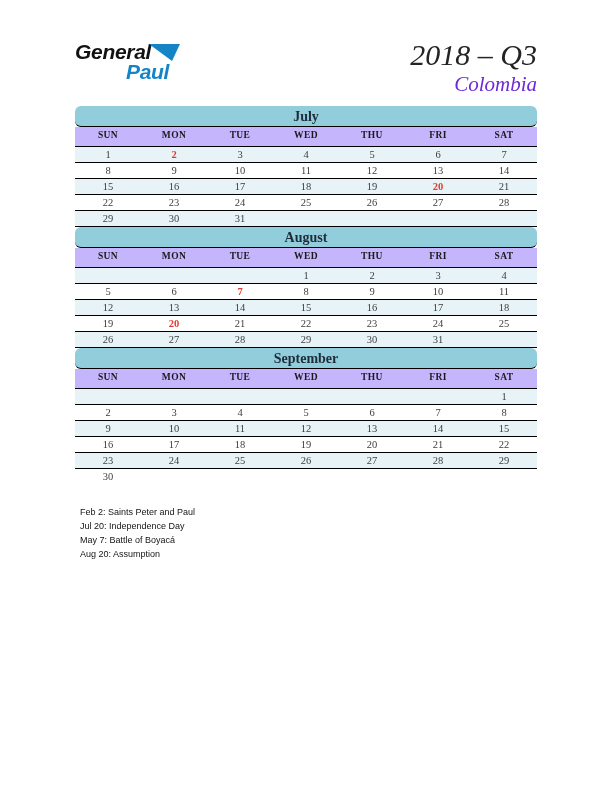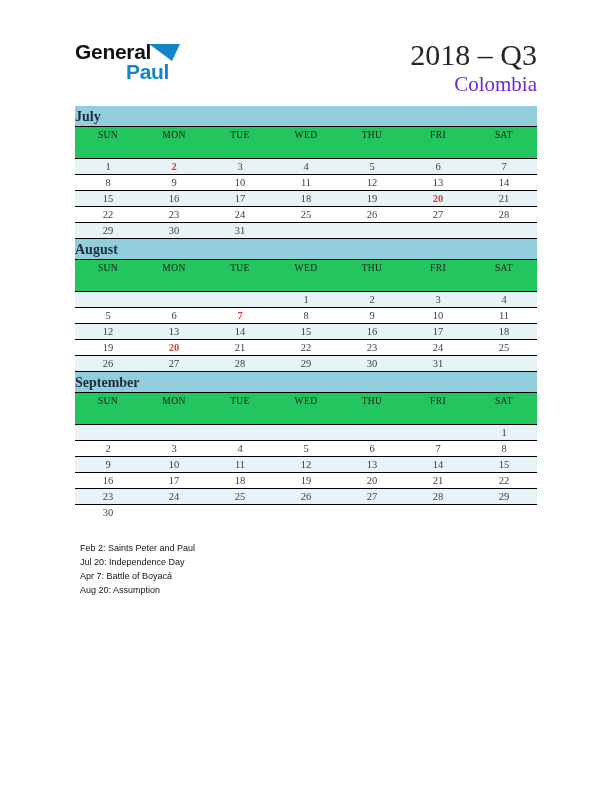--- a/index.html
+++ b/index.html
@@ -10,45 +10,45 @@
     --border:#000000;
   }
   *{box-sizing:border-box;}
   html,body{margin:0;padding:0;background:#ffffff;}
   .page{
     width:612px;height:792px;margin:0 auto;background:#ffffff;
     padding:38px 75px 0;position:relative;
     font-family:"Liberation Serif",serif;
   }
   
-  .header{display:flex;justify-content:space-between;align-items:flex-start;height:62px;}
+  .header{display:flex;justify-content:space-between;align-items:flex-start;height:62px;font-style:italic;}
   .logo{position:relative;width:112px;height:46px;margin-top:2px;}
   .logo-general{
     position:absolute;left:0;top:0;
     font-family:"Liberation Sans",sans-serif;font-size:21px;font-weight:600;
     color:#121212;letter-spacing:-0.3px;white-space:nowrap;
   }
   .logo-triangle{position:absolute;left:74px;top:4px;width:31px;height:17px;display:block;}
   .logo-triangle polygon{fill:var(--accent-blue);}
   .logo-blue{
     position:absolute;left:51px;top:20px;
     font-family:"Liberation Sans",sans-serif;font-size:21px;font-weight:600;
     color:var(--accent-blue);letter-spacing:-0.3px;white-space:nowrap;
   }
   .title-block{text-align:right;}
   .title{font-size:30px;line-height:34px;color:#242424;white-space:nowrap;}
   .subtitle{font-size:21px;line-height:25px;color:#6d28d9;}
   
   .months{margin-top:6px;}
   .month{}
   .month:first-child{margin-top:0;}
-  .month-bar{height:21px;background:var(--month-bar);border-bottom:1px solid var(--border);text-align:left;}
+  .month-bar{height:21px;background:var(--month-bar);border-bottom:1px solid var(--border);text-align:center;border-radius:6px;}
   .month-title{font-size:14px;font-weight:bold;line-height:21px;color:#1e2c3a;}
   .row{display:grid;grid-template-columns:repeat(7,1fr);}
-  .weekday-row{height:32px;line-height:16px;border-bottom:1px solid var(--border);background:#22c55e;}
+  .weekday-row{height:20px;line-height:16px;border-bottom:1px solid var(--border);background:#c4b5fd;font-weight:bold;}
   .weekday{text-align:center;font-size:9.5px;letter-spacing:0.4px;color:#1a1a1a;}
   .week-row{height:16px;line-height:16px;border-bottom:1px solid var(--border);background:#fff;}
   .week-row.shaded{background:var(--row-shade);}
   .week-row.open-bottom{border-bottom:none;background:#fff;}
   .day{text-align:center;font-size:10.5px;color:#3d3d3d;}
   .day.holiday{color:var(--holiday-red);font-weight:bold;}
   
   .footer{
     margin-top:20px;padding-left:5px;
     font-family:"Liberation Sans",sans-serif;font-size:9px;line-height:14px;color:#141414;
@@ -252,17 +252,17 @@
           <div class="day"></div>
           <div class="day"></div>
           <div class="day"></div>
         </div>
       </section>
     </main>
 
   <footer class="footer">
     <div class="holiday-line">Feb 2: Saints Peter and Paul</div>
     <div class="holiday-line">Jul 20: Independence Day</div>
-    <div class="holiday-line">Apr 7: Battle of Boyacá</div>
+    <div class="holiday-line">May 7: Battle of Boyacá</div>
     <div class="holiday-line">Aug 20: Assumption</div>
   </footer>
 
 </div>
 
 </body></html>

